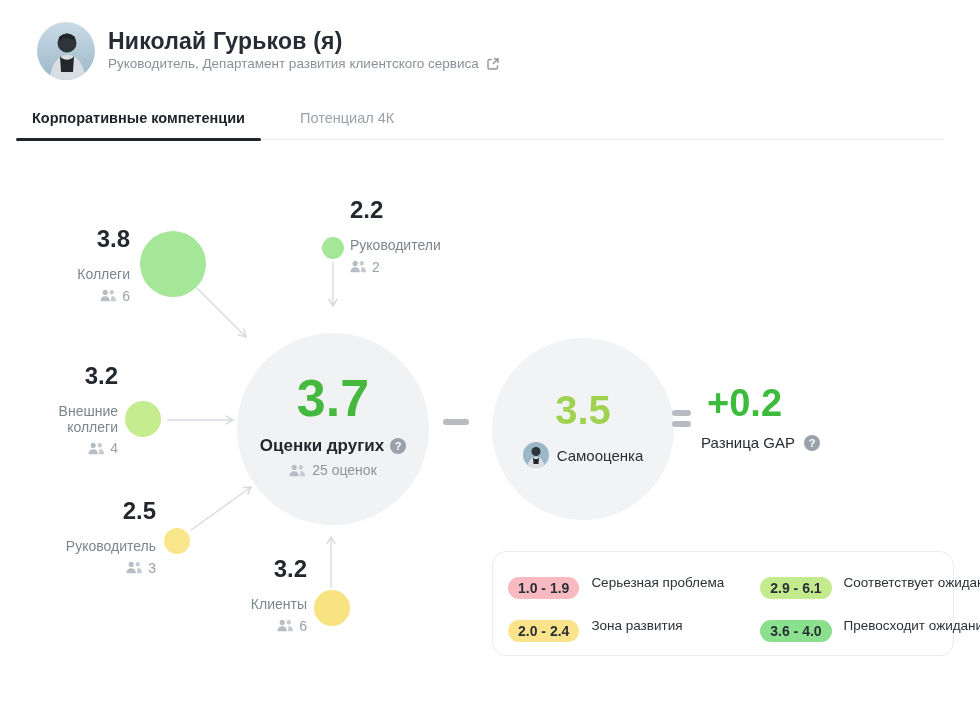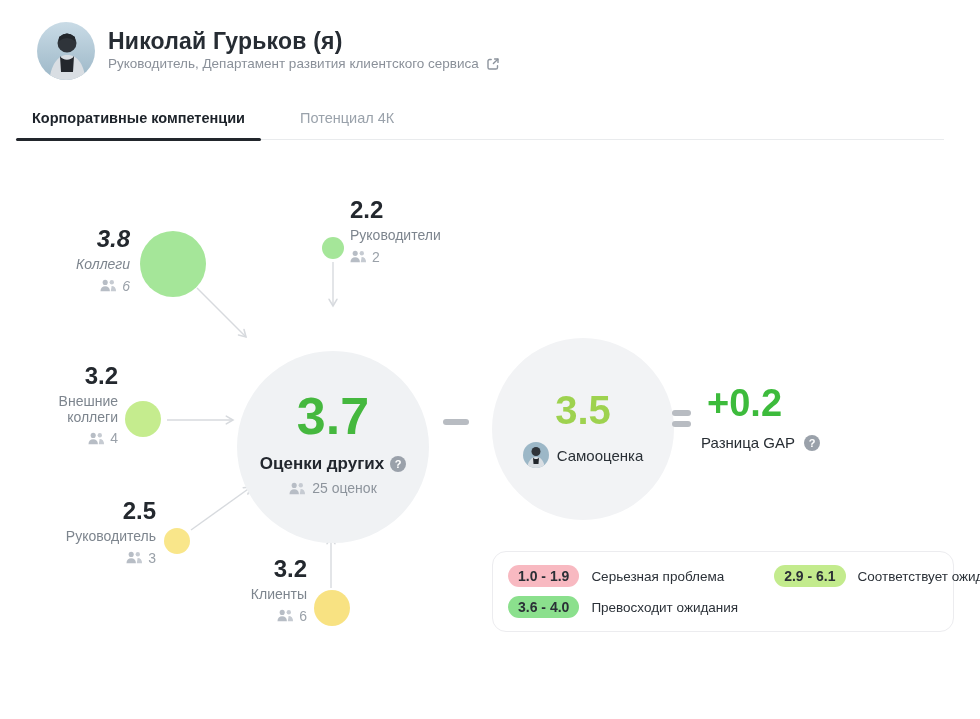--- a/index.html
+++ b/index.html
@@ -28,30 +28,30 @@
   .b-kollegi{left:140px;top:231px;width:66px;height:66px;background:#a5e699;}
   .b-rukovoditeli{left:322px;top:237px;width:22px;height:22px;background:#a5e699;}
   .b-vneshnie{left:125px;top:401px;width:36px;height:36px;background:#c5ec8e;}
   .b-podchinennye{left:164px;top:528px;width:26px;height:26px;background:#f9e68a;}
   .b-klienty{left:314px;top:590px;width:36px;height:36px;background:#f8e282;}
 
   .gtext{position:absolute;display:flex;flex-direction:column;}
   .gtext.r{align-items:flex-end;text-align:right;}
   .gtext.l{align-items:flex-start;text-align:left;}
   .g-score{font-size:24px;font-weight:600;color:#23282e;line-height:1.1;}
-  .g-label{margin-top:5px;font-size:14px;color:#7d858e;line-height:1.1;}
+  .g-label{margin-top:15px;font-size:14px;color:#7d858e;line-height:1.1;}
   .g-count{margin-top:5px;display:flex;align-items:center;gap:5px;font-size:14px;color:#9aa1a9;}
-  .t-kollegi{right:850px;top:226px;font-style:italic;}
+  .t-kollegi{right:850px;top:226px;}
   .t-rukovoditeli{left:350px;top:197px;justify-content:space-between;}
   .t-vneshnie{right:862px;top:363px;}
   .t-vneshnie .g-label{max-width:64px;}
   .t-podchinennye{right:824px;top:498px;}
   .t-klienty{right:673px;top:556px;}
 
-  .big-circle{position:absolute;left:237px;top:351px;width:192px;height:192px;border-radius:50%;
+  .big-circle{position:absolute;left:237px;top:333px;width:192px;height:192px;border-radius:50%;
       background:#f0f2f4;display:flex;flex-direction:column;align-items:center;justify-content:center;}
   .big-score{font-size:52px;font-weight:700;color:#45b83e;line-height:1;margin-top:-8px;}
   .big-label-row{margin-top:12px;display:flex;align-items:center;gap:6px;
       font-size:17px;font-weight:700;color:#22272e;}
   .big-count-row{margin-top:6px;display:flex;align-items:center;gap:6px;font-size:14px;color:#8d949c;}
 
   .self-circle{position:absolute;left:492px;top:338px;width:182px;height:182px;border-radius:50%;
       background:#f2f3f5;display:flex;flex-direction:column;align-items:center;justify-content:center;}
   .self-score{font-size:40px;font-weight:700;color:#9ed24f;line-height:1;}
   .self-row{margin-top:12px;display:flex;align-items:center;gap:8px;font-size:15px;color:#2a3036;}
@@ -68,21 +68,21 @@
 
   .qbadge{width:16px;height:16px;border-radius:50%;background:#9aa1aa;color:#fff;font-size:11px;
       font-weight:700;display:inline-flex;align-items:center;justify-content:center;cursor:pointer;flex:none;}
 
   
   .legend{position:absolute;left:492px;top:551px;width:430px;border:1px solid #ececef;border-radius:14px;
       background:#fff;padding:13px 15px;display:grid;grid-template-columns:max-content max-content;
       column-gap:36px;row-gap:9px;}
   .legend-item{display:flex;align-items:center;gap:12px;}
   .pill{min-width:46px;text-align:center;padding:3px 10px;border-radius:12px;
-      font-size:14px;font-weight:700;color:#2b3036;}
+      font-size:14px;font-weight:700;color:#2b3036;margin-top:12px;}
   .pill-1{background:#f8b9c1;} .pill-2{background:#fae38a;}
   .pill-3{background:#c3eb8d;} .pill-4{background:#8be08d;}
   .legend-text{font-size:13.5px;color:#2b3138;}
 
   .picon{flex:none;}
 </style>
 </head>
 <body>
 
 <div class="page">
@@ -256,18 +256,22 @@
   <div class="legend">
     <div class="legend-item">
       <span class="pill pill-1">1.0 - 1.9</span>
       <span class="legend-text">Серьезная проблема</span>
     </div>
     <div class="legend-item">
       <span class="pill pill-3">2.9 - 6.1</span>
       <span class="legend-text">Соответствует ожиданиям</span>
     </div>
     <div class="legend-item">
+      <span class="pill pill-2">2.0 - 2.4</span>
+      <span class="legend-text">Зона развития</span>
+    </div>
+    <div class="legend-item">
       <span class="pill pill-4">3.6 - 4.0</span>
       <span class="legend-text">Превосходит ожидания</span>
     </div>
   </div>
 
 </div>
 
 </body></html>

